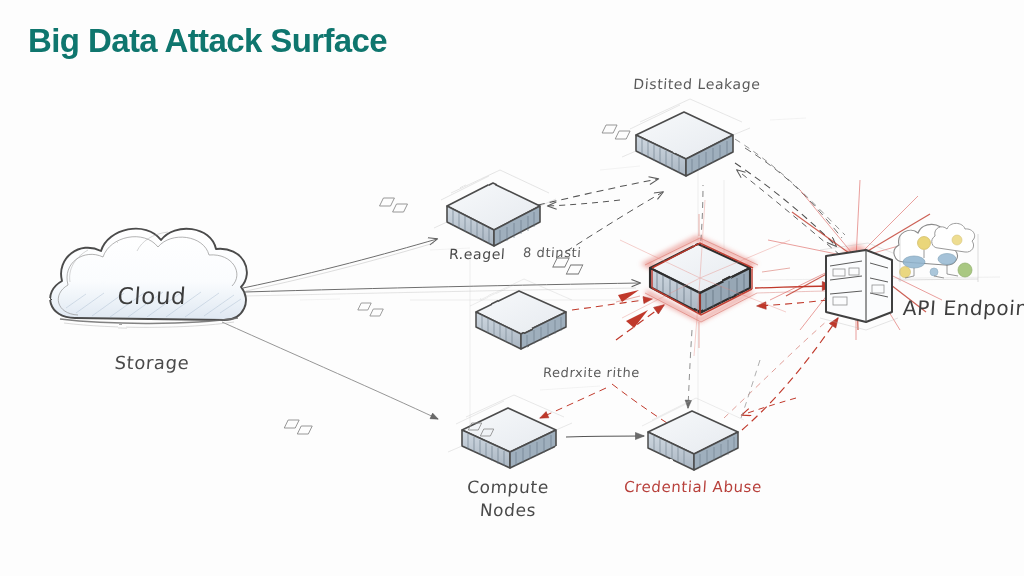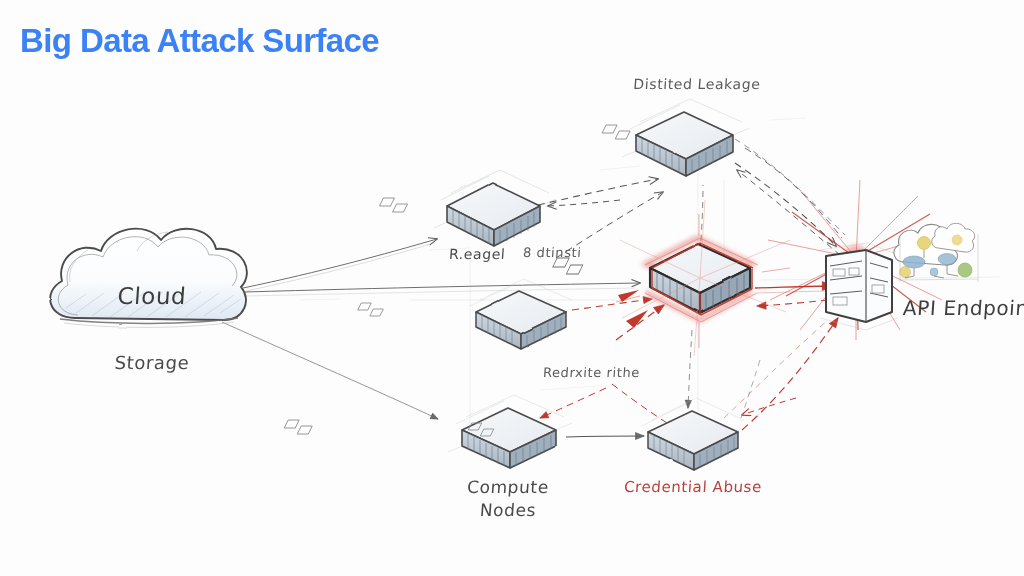--- a/index.html
+++ b/index.html
@@ -16,27 +16,27 @@
     position: relative;
   }
   #canvas {
     position: relative;
     width: 1024px;
     height: 576px;
     background: #fdfdfd;
   }
   #page-title {
     position: absolute;
-    left: 20px;
+    left: 28px;
     top: 22px;
     font-family: "Liberation Sans", sans-serif;
     font-weight: bold;
     font-size: 33px;
     letter-spacing: -0.6px;
-    color: #3b82f6;
+    color: #0f766e;
     white-space: nowrap;
   }
   .sketch-label {
     position: absolute;
     font-family: "DejaVu Sans", sans-serif;
     color: #4a4a4a;
     white-space: nowrap;
     letter-spacing: 0.6px;
   }
   .sketch-label.red { color: #b8413c; }

